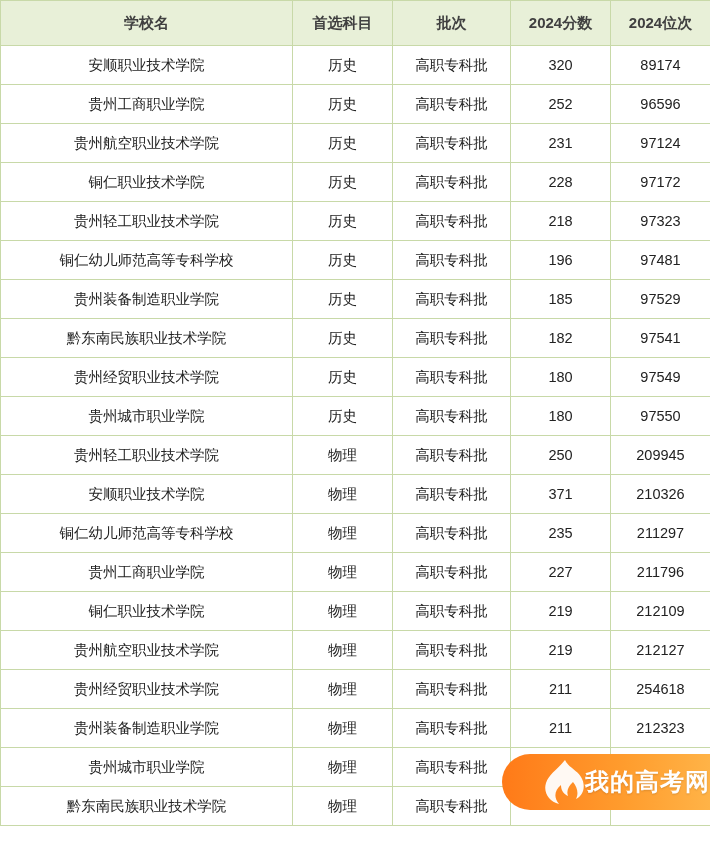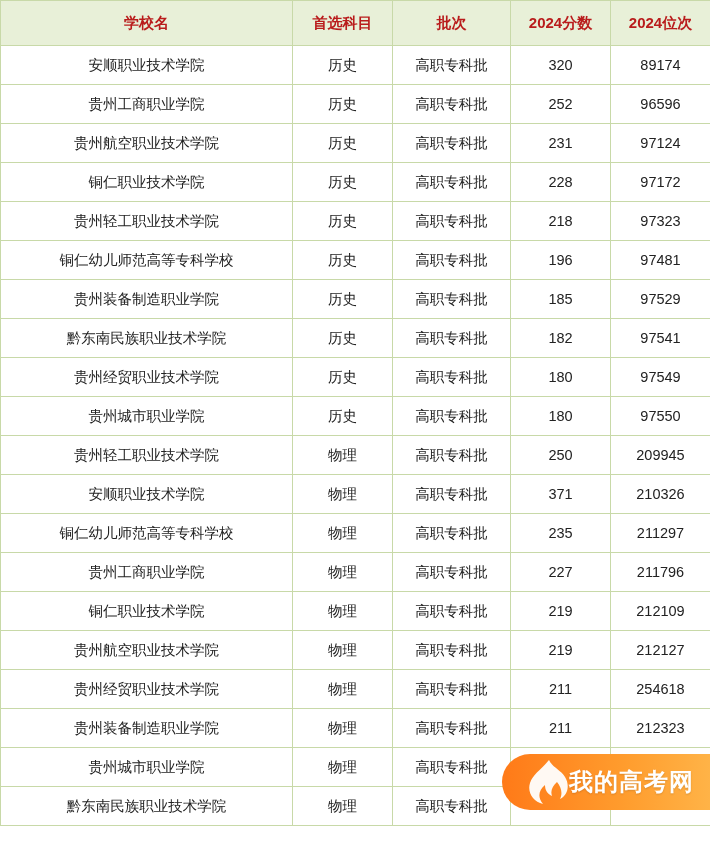--- a/index.html
+++ b/index.html
@@ -33,21 +33,21 @@
     height: 38px;
     padding: 0 2px;
     white-space: nowrap;
     overflow: hidden;
   }
   table.score-table thead th {
     background: #e8f0d8;
     font-weight: bold;
     font-size: 15px;
     height: 44px;
-    color: #b91c1c;
+    color: #404040;
   }
   table.score-table tbody td {
     background: #ffffff;
   }
   
   col.c-school { width: 292px; }
   col.c-subject { width: 100px; }
   col.c-batch   { width: 118px; }
   col.c-score   { width: 100px; }
   col.c-rank    { width: 100px; }
@@ -77,21 +77,21 @@
     position: absolute;
     right: 0;
     bottom: 16px;
     width: 208px;
     height: 56px;
     background: linear-gradient(90deg, #ff7a18 0%, #ff9d2e 60%, #ffb347 100%);
     border-radius: 28px 0 0 28px;
   }
   .wm-layer {
     position: absolute;
-    right: 16px;
+    right: 0;
     bottom: 16px;
     width: 208px;
     height: 56px;
     display: flex;
     align-items: center;
     justify-content: flex-end;
     padding-right: 0;
     box-sizing: border-box;
   }
 </style>

